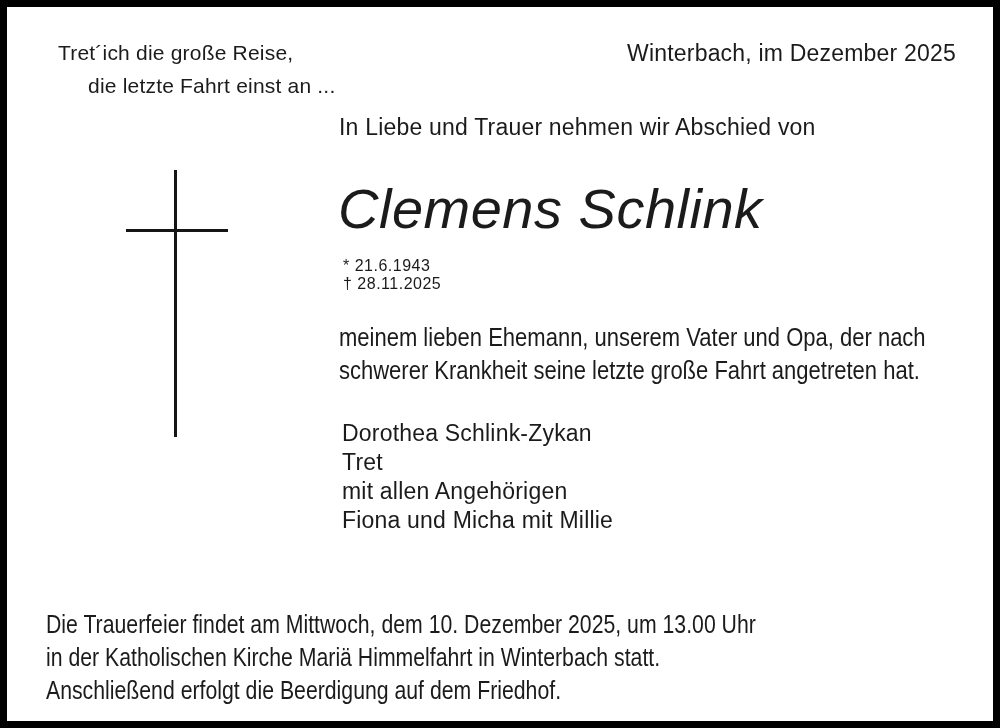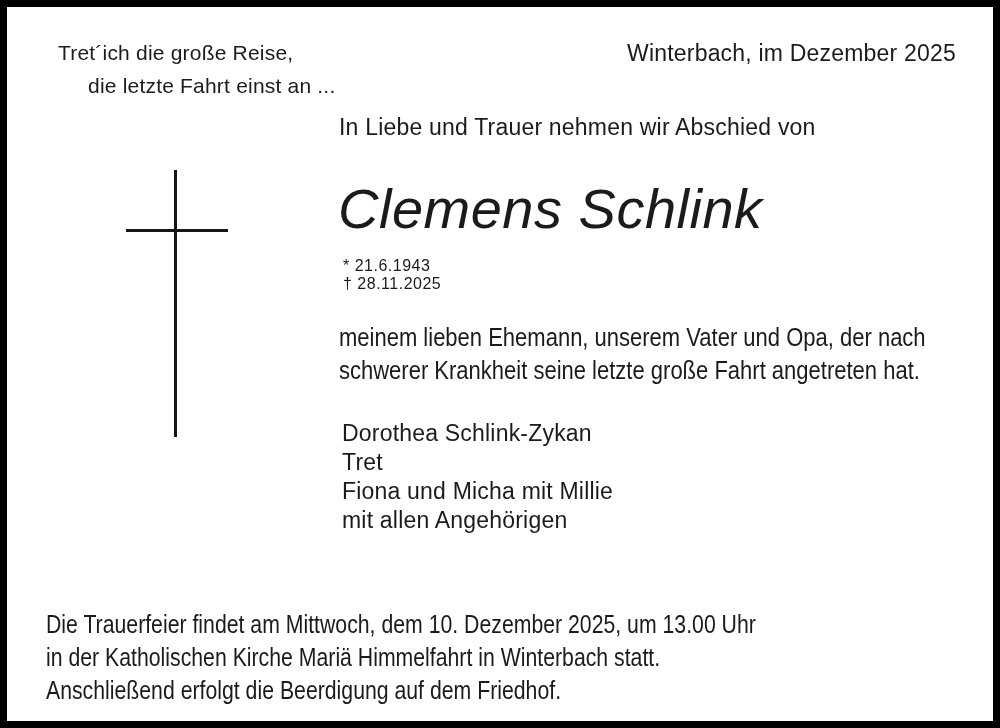--- a/index.html
+++ b/index.html
@@ -144,22 +144,22 @@
   </div>
 
   <div class="abs tribute">
     <div>meinem lieben Ehemann, unserem Vater und Opa, der nach</div>
     <div>schwerer Krankheit seine letzte große Fahrt angetreten hat.</div>
   </div>
 
   <div class="abs mourners">
     <div>Dorothea Schlink-Zykan</div>
     <div>Tret</div>
+    <div>mit allen Angehörigen</div>
     <div>Fiona und Micha mit Millie</div>
-    <div>mit allen Angehörigen</div>
   </div>
 
   <div class="abs funeral">
     <div>Die Trauerfeier findet am Mittwoch, dem 10. Dezember 2025, um 13.00 Uhr</div>
     <div>in der Katholischen Kirche Mariä Himmelfahrt in Winterbach statt.</div>
     <div>Anschließend erfolgt die Beerdigung auf dem Friedhof.</div>
   </div>
 
 </div>
 

